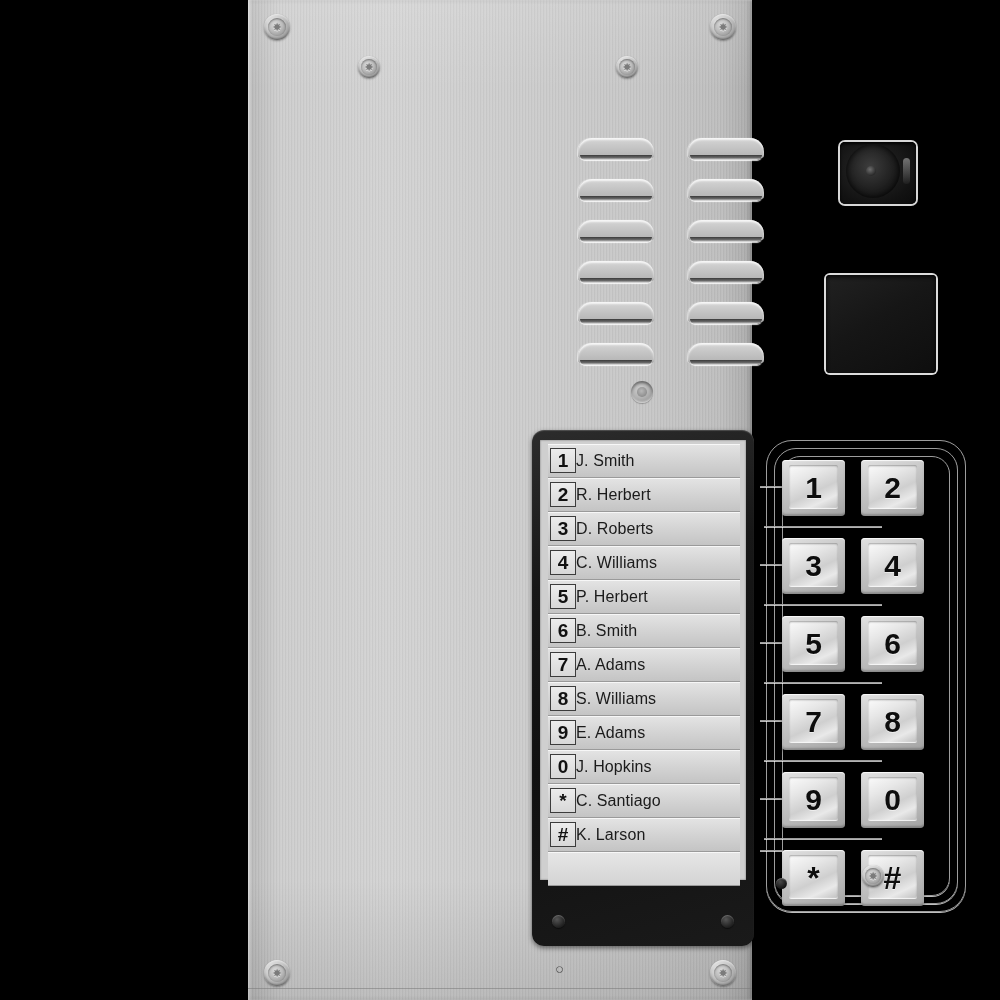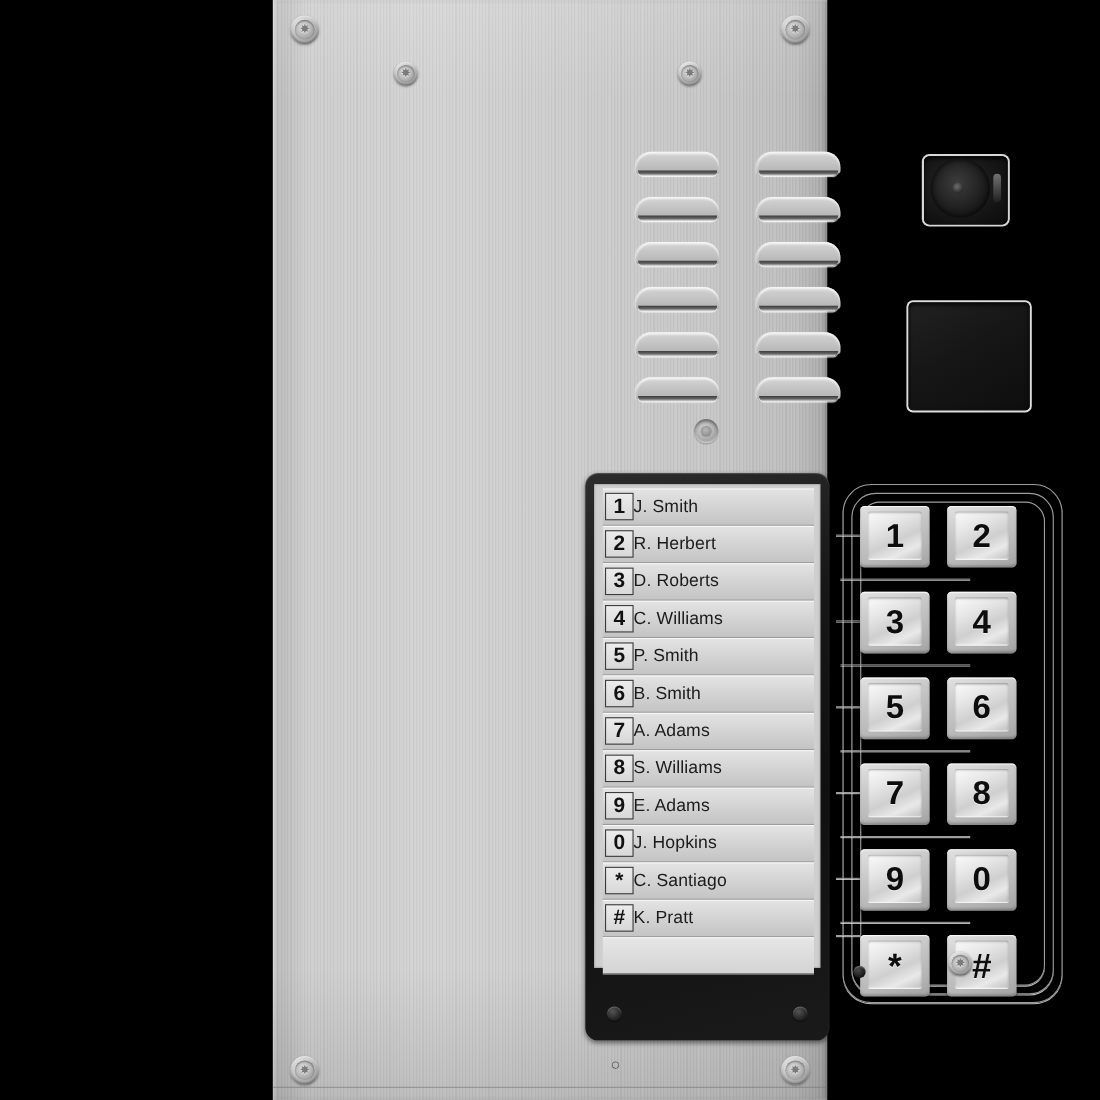--- a/index.html
+++ b/index.html
@@ -308,21 +308,21 @@
         <div class="dir-row">
           <span class="dir-num">3</span>
           <span class="dir-name">D. Roberts</span>
         </div>
         <div class="dir-row">
           <span class="dir-num">4</span>
           <span class="dir-name">C. Williams</span>
         </div>
         <div class="dir-row">
           <span class="dir-num">5</span>
-          <span class="dir-name">P. Smith</span>
+          <span class="dir-name">P. Herbert</span>
         </div>
         <div class="dir-row">
           <span class="dir-num">6</span>
           <span class="dir-name">B. Smith</span>
         </div>
         <div class="dir-row">
           <span class="dir-num">7</span>
           <span class="dir-name">A. Adams</span>
         </div>
         <div class="dir-row">
@@ -336,21 +336,21 @@
         <div class="dir-row">
           <span class="dir-num">0</span>
           <span class="dir-name">J. Hopkins</span>
         </div>
         <div class="dir-row">
           <span class="dir-num">*</span>
           <span class="dir-name">C. Santiago</span>
         </div>
         <div class="dir-row">
           <span class="dir-num">#</span>
-          <span class="dir-name">K. Pratt</span>
+          <span class="dir-name">K. Larson</span>
         </div>
         <div class="dir-row blank">
           <span class="dir-name"></span>
         </div>
 
       </div>
       <div class="dir-screw" style="left:20px;  bottom:18px;"></div>
       <div class="dir-screw" style="right:20px; bottom:18px;"></div>
     </div>
 

